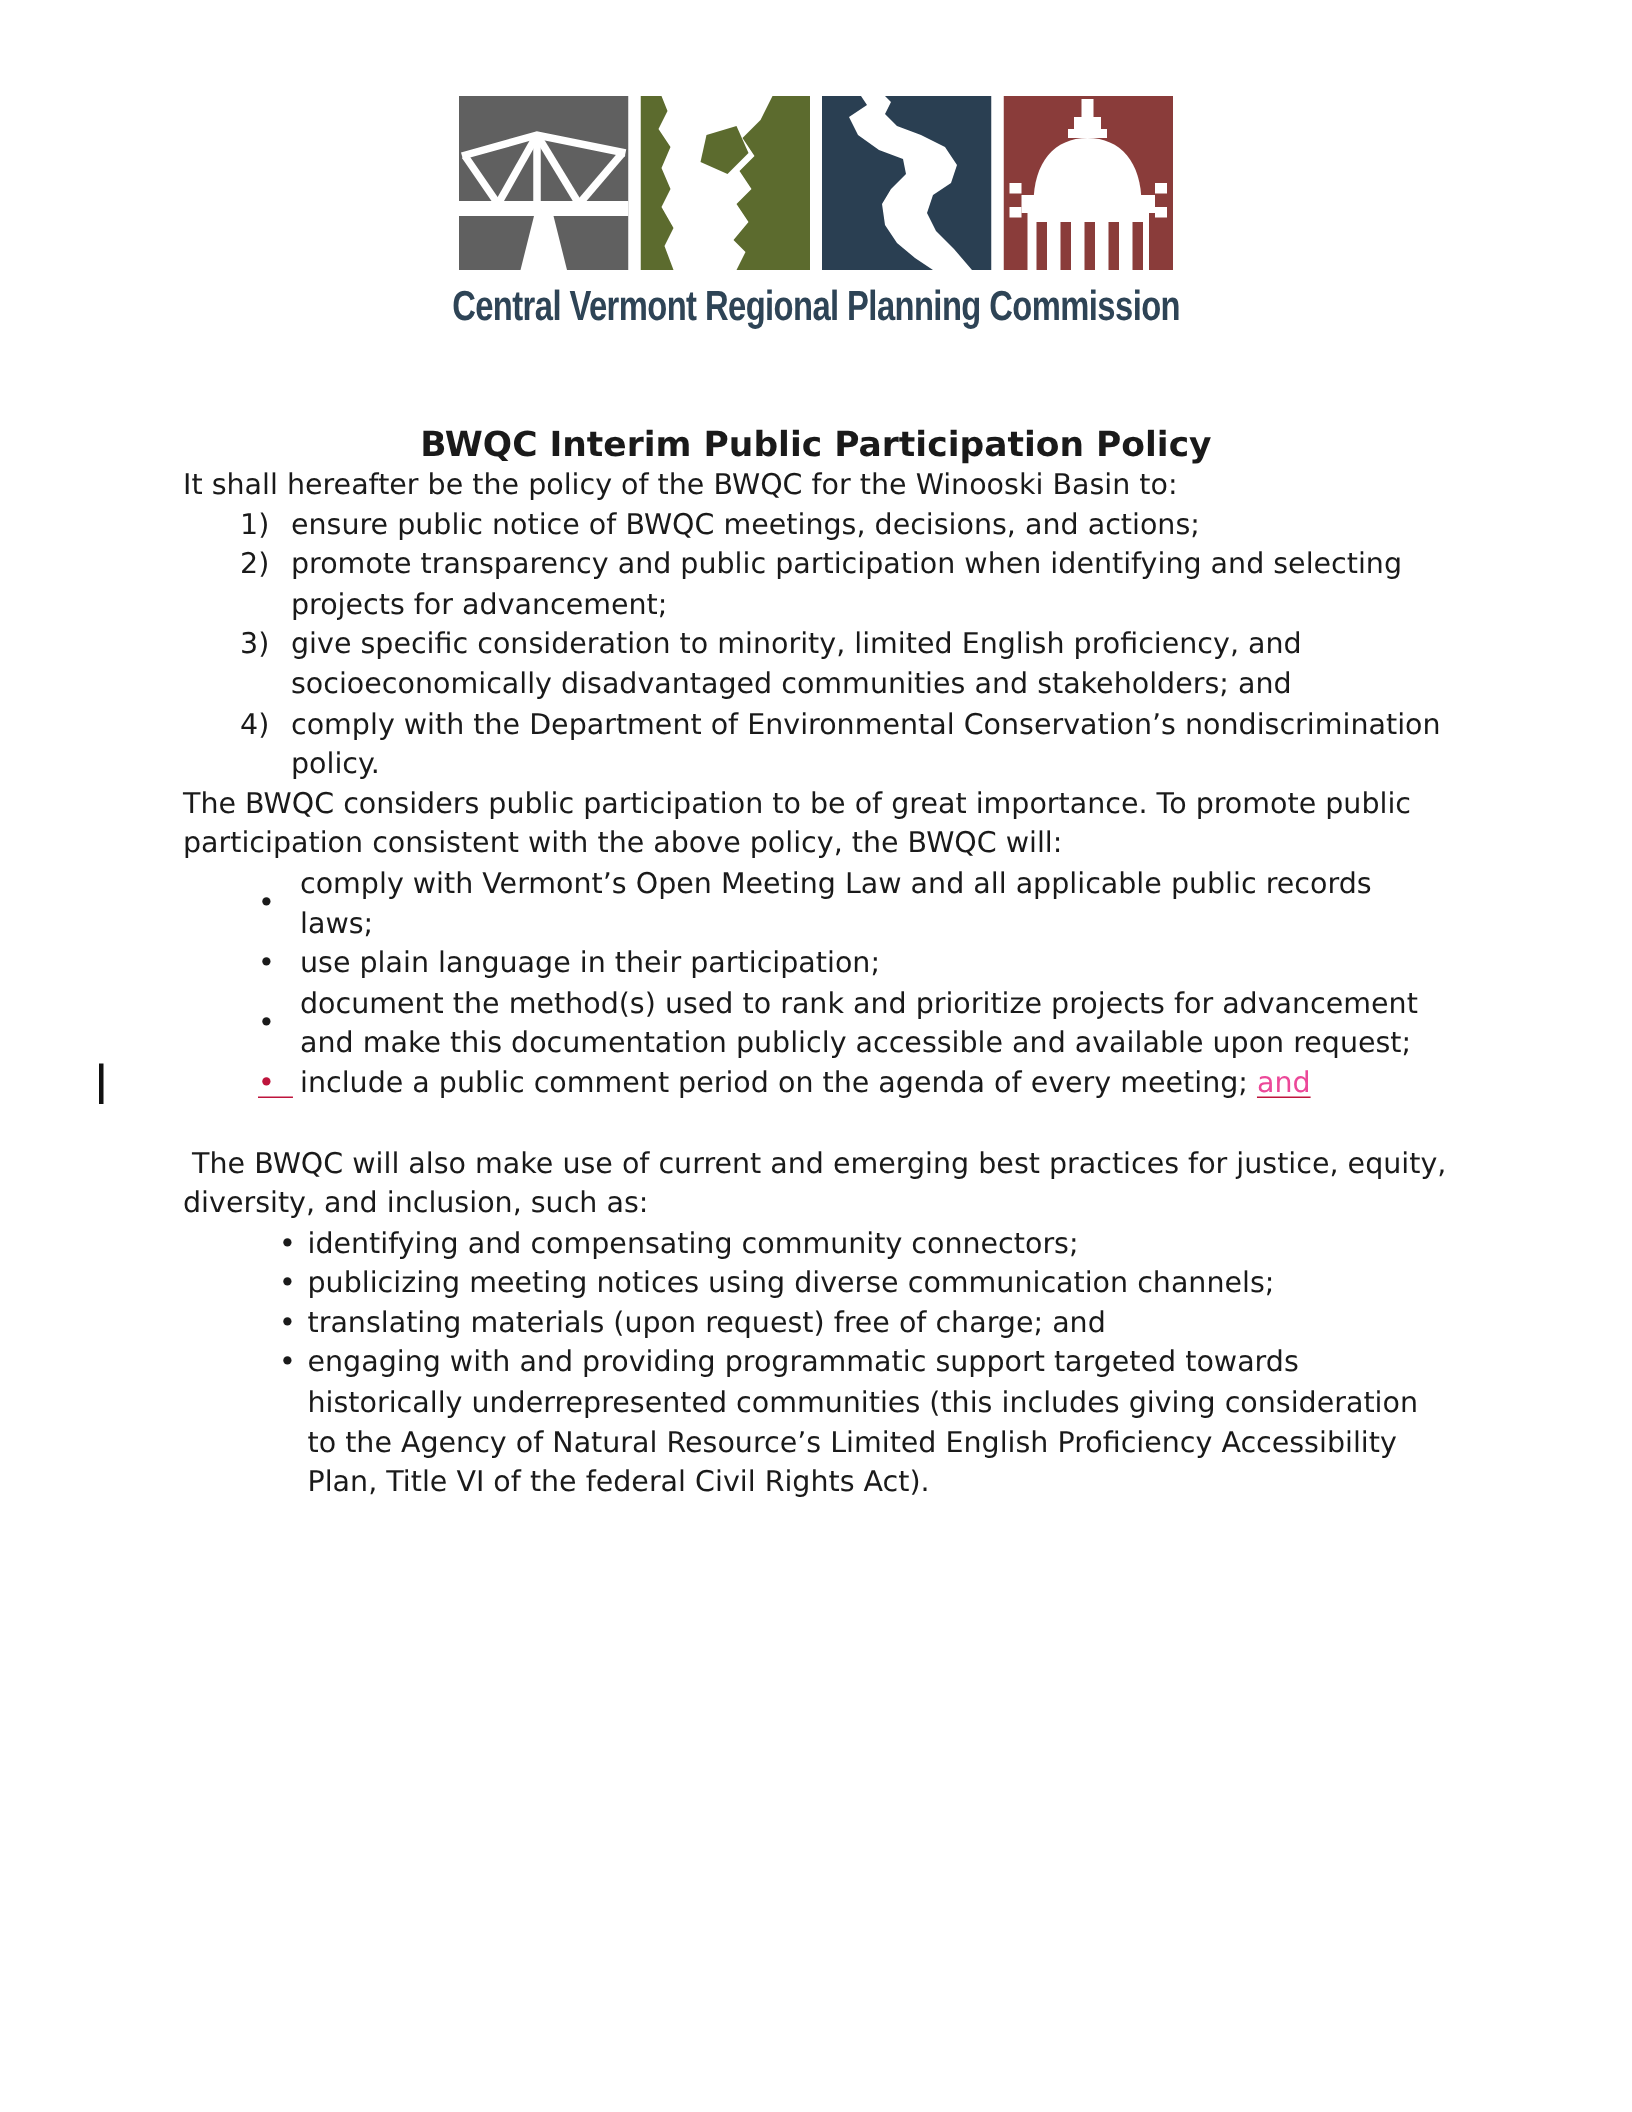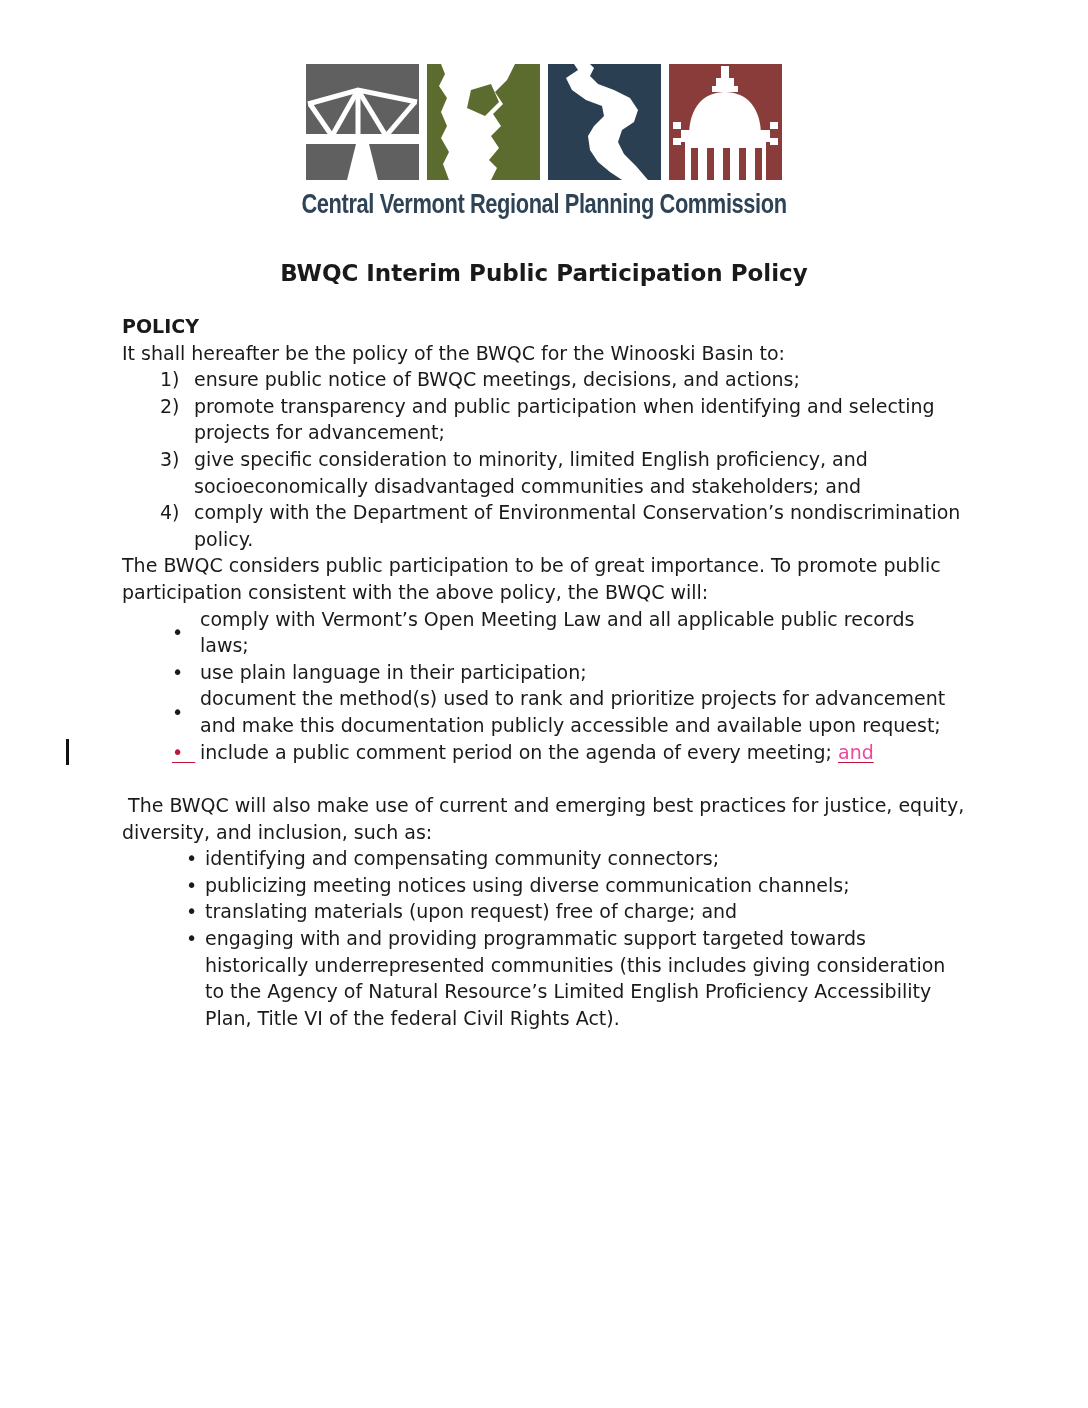--- a/index.html
+++ b/index.html
@@ -11,21 +11,21 @@
   .logo-block { padding-top:64px; text-align:center; }
   .logo-tiles { display:flex; justify-content:center; gap:8px; }
   .tile { width:113px; height:116px; display:block; }
   .logo-wordmark { margin-top:8px; text-align:center; }
   .logo-wordmark span{
     display:inline-block; transform:scaleX(0.78); transform-origin:center;
     font-family:"Liberation Sans", sans-serif; font-weight:bold;
     font-size:28px; letter-spacing:-0.5px; color:#2e4456; white-space:nowrap;
   }
   
-  .doc-title { margin:40px 0 0 0; text-align:center; font-size:23px; font-weight:bold; }
+  .doc-title { margin:64px 0 0 0; text-align:center; font-size:23px; font-weight:bold; }
   .content { margin-left:122px; width:846px; font-size:19px; line-height:26.6px; }
   .section-heading { margin:27px 0 0 0; font-size:19px; font-weight:bold; }
   .intro { margin:0; }
   .jedi-intro { margin:27px 0 0 0; white-space:pre-wrap; }
   ol.numbered, ul.b1, ul.b2 { list-style:none; margin:0; padding:0; }
   ol.numbered { margin-left:38px; }
   ol.numbered li { display:flex; }
   ol.numbered .num { flex:0 0 34px; }
   ol.numbered .txt { flex:1; }
   ul.b1 { margin-left:50px; }
@@ -107,21 +107,20 @@
     </div>
     <div class="logo-wordmark">
       <span>Central Vermont Regional Planning Commission</span>
     </div>
   </header>
 
   <h1 class="doc-title">BWQC Interim Public Participation Policy</h1>
 
   <div class="content">
 
-    <h2 class="section-heading">POLICY</h2>
     <p class="intro">It shall hereafter be the policy of the BWQC for the Winooski Basin to:</p>
 
     <ol class="numbered">
       <li>
         <span class="num">1)</span>
         <span class="txt">ensure public notice of BWQC meetings, decisions, and actions;</span>
       </li>
       <li>
         <span class="num">2)</span>
         <span class="txt">promote transparency and public participation when identifying and selecting projects for advancement;</span>

